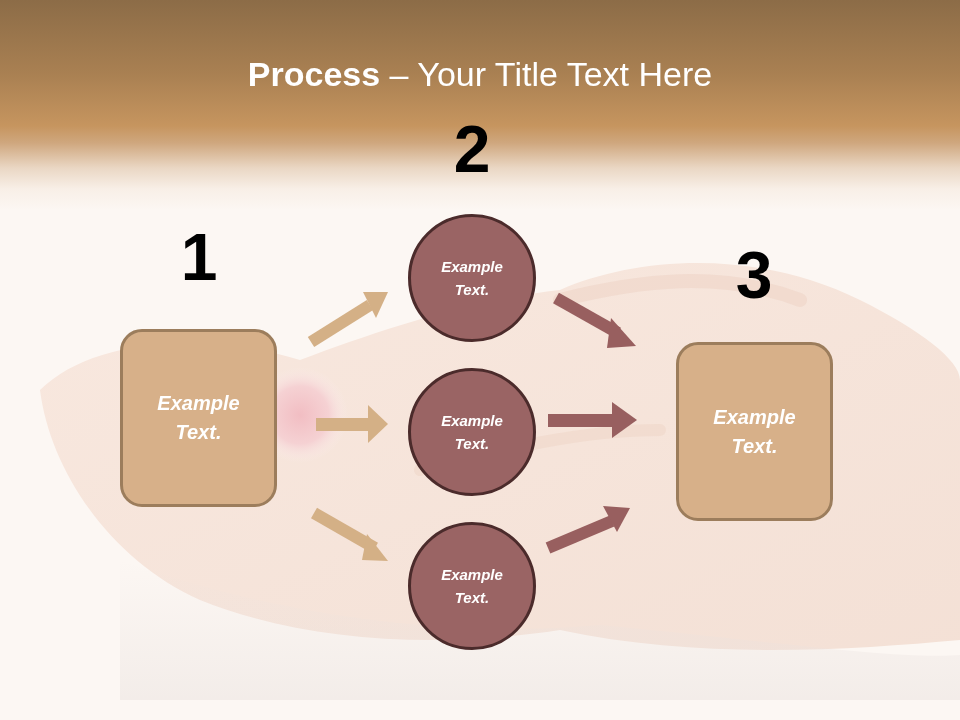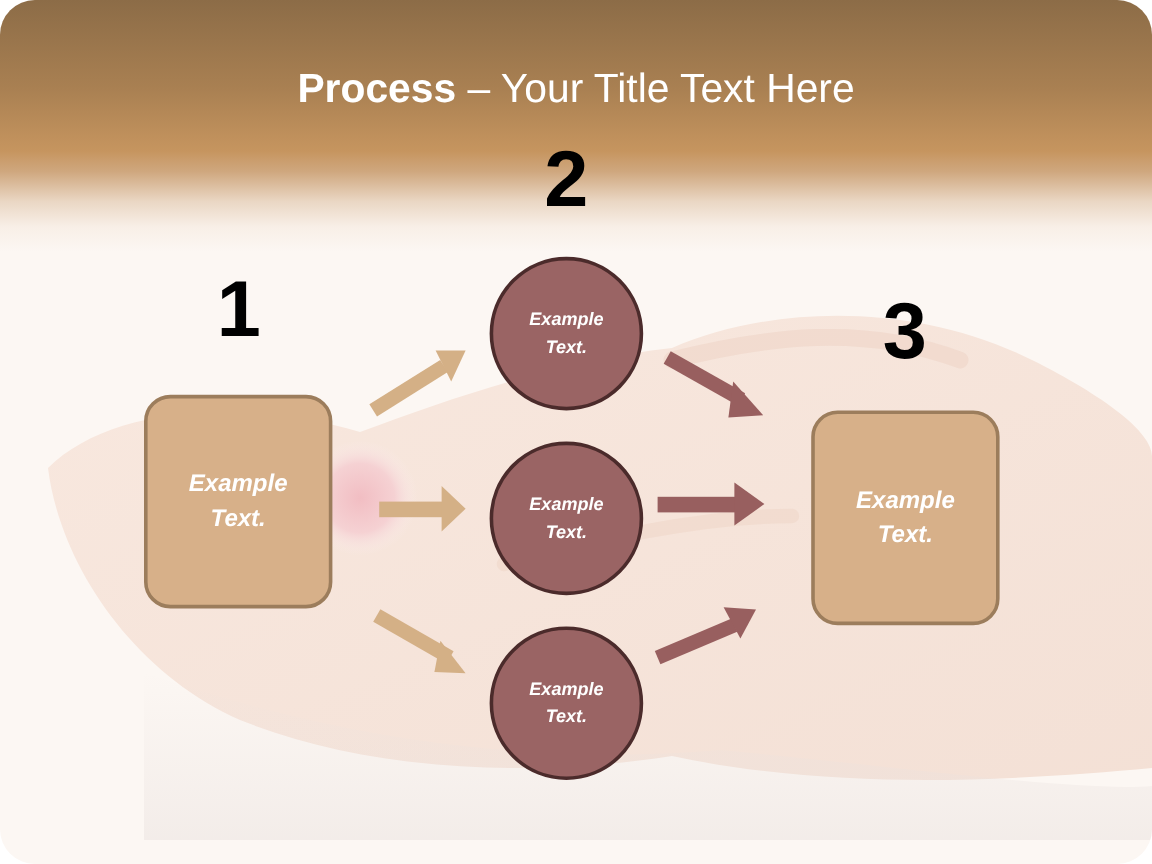--- a/index.html
+++ b/index.html
@@ -1,20 +1,19 @@
 <!DOCTYPE html>
 <html><head>
   <meta charset="utf-8">
   <style>
     html, body { margin: 0; padding: 0; }
     body { width: 960px; height: 720px; overflow: hidden; font-family: "Liberation Sans", "DejaVu Sans", sans-serif; }
     .slide {
       position: relative; width: 960px; height: 720px; overflow: hidden;
       background: #fcf7f3;
-      border-radius: 29px;
     }
     .bg-header {
       position: absolute; left: 0; top: 0; width: 960px; height: 210px;
       background: linear-gradient(to bottom, #8c6c47 0%, #a98052 35%, #c6955f 60%, #cfa77e 68%, #ead7c4 80%, #f8efe7 90%, #fcf7f3 100%);
     }
     .bg-art { position: absolute; left: 0; top: 0; width: 960px; height: 720px; }
     .title {
       position: absolute; left: 0; top: 52px; width: 960px; text-align: center;
       color: #ffffff; font-size: 34px; line-height: 44px; letter-spacing: 0px;
     }

